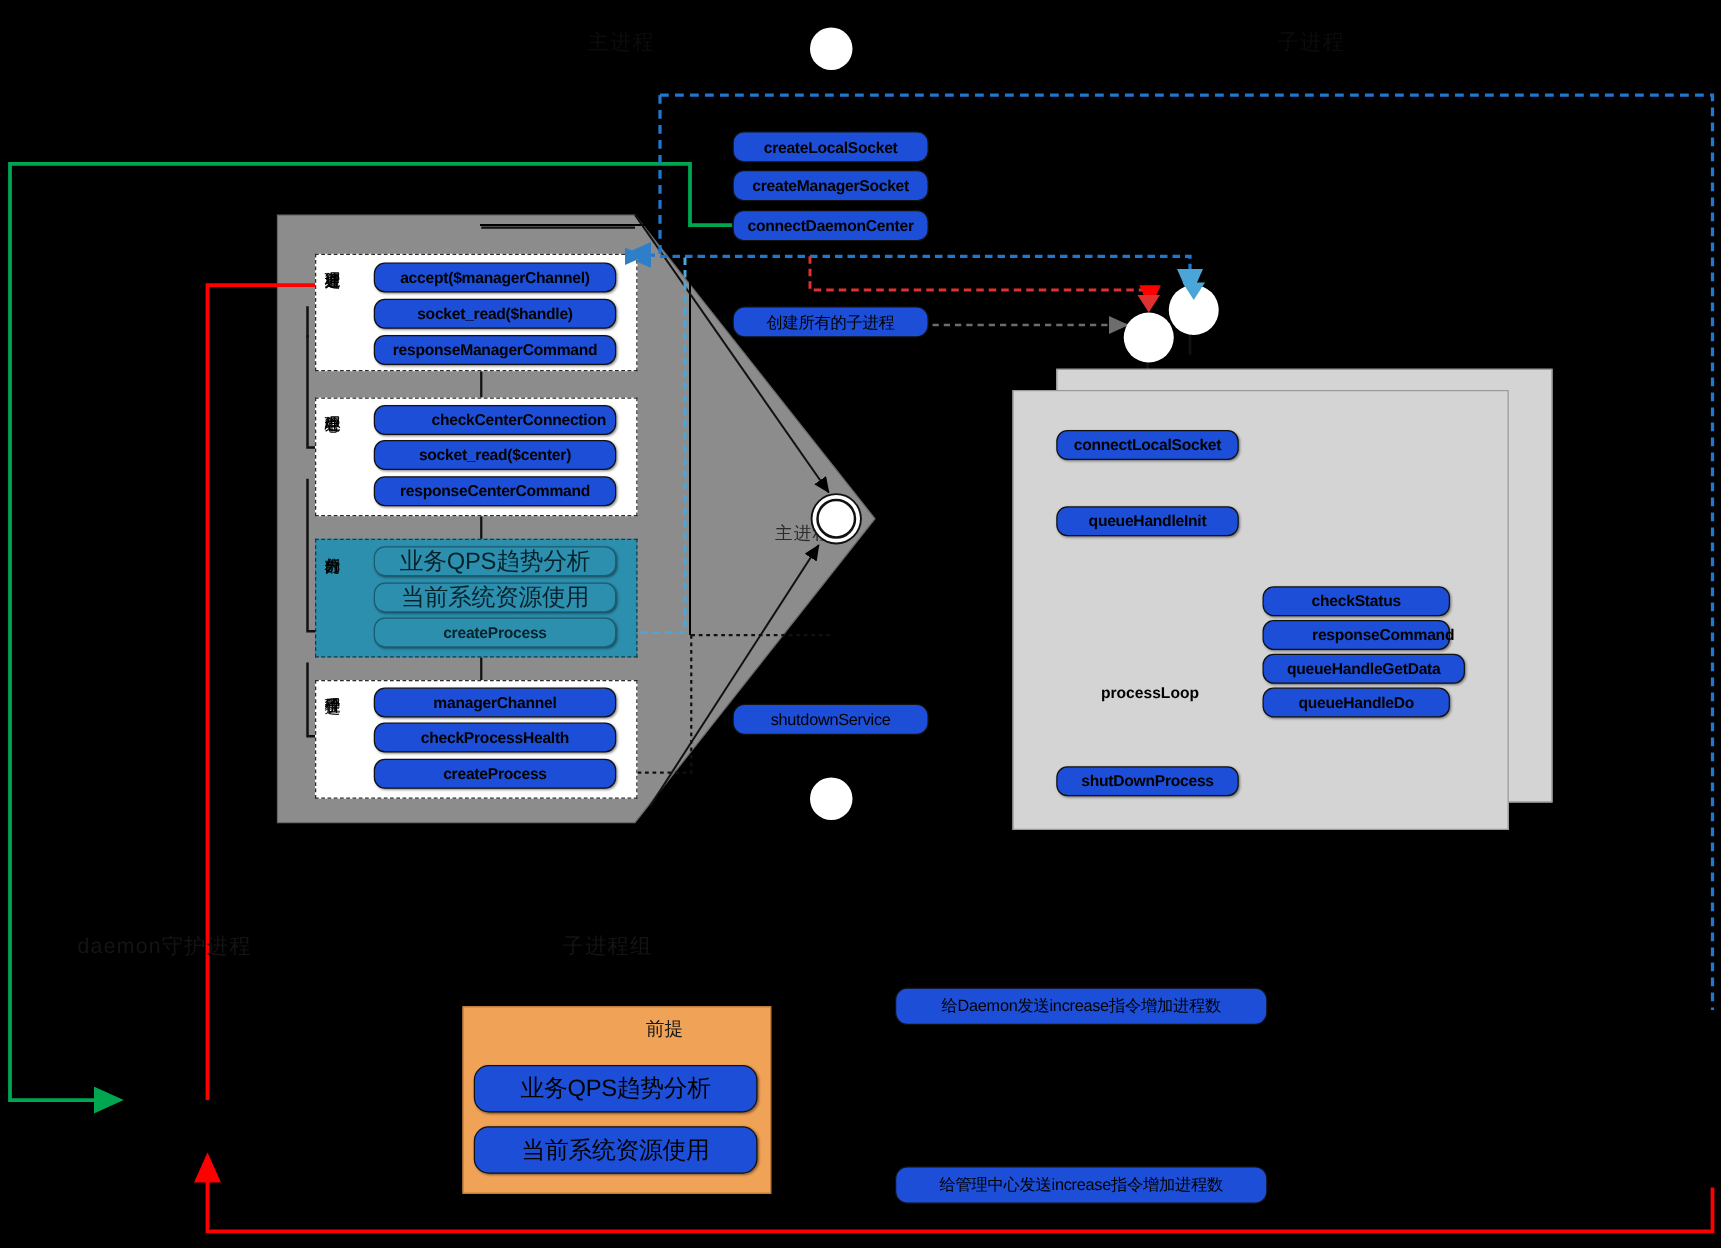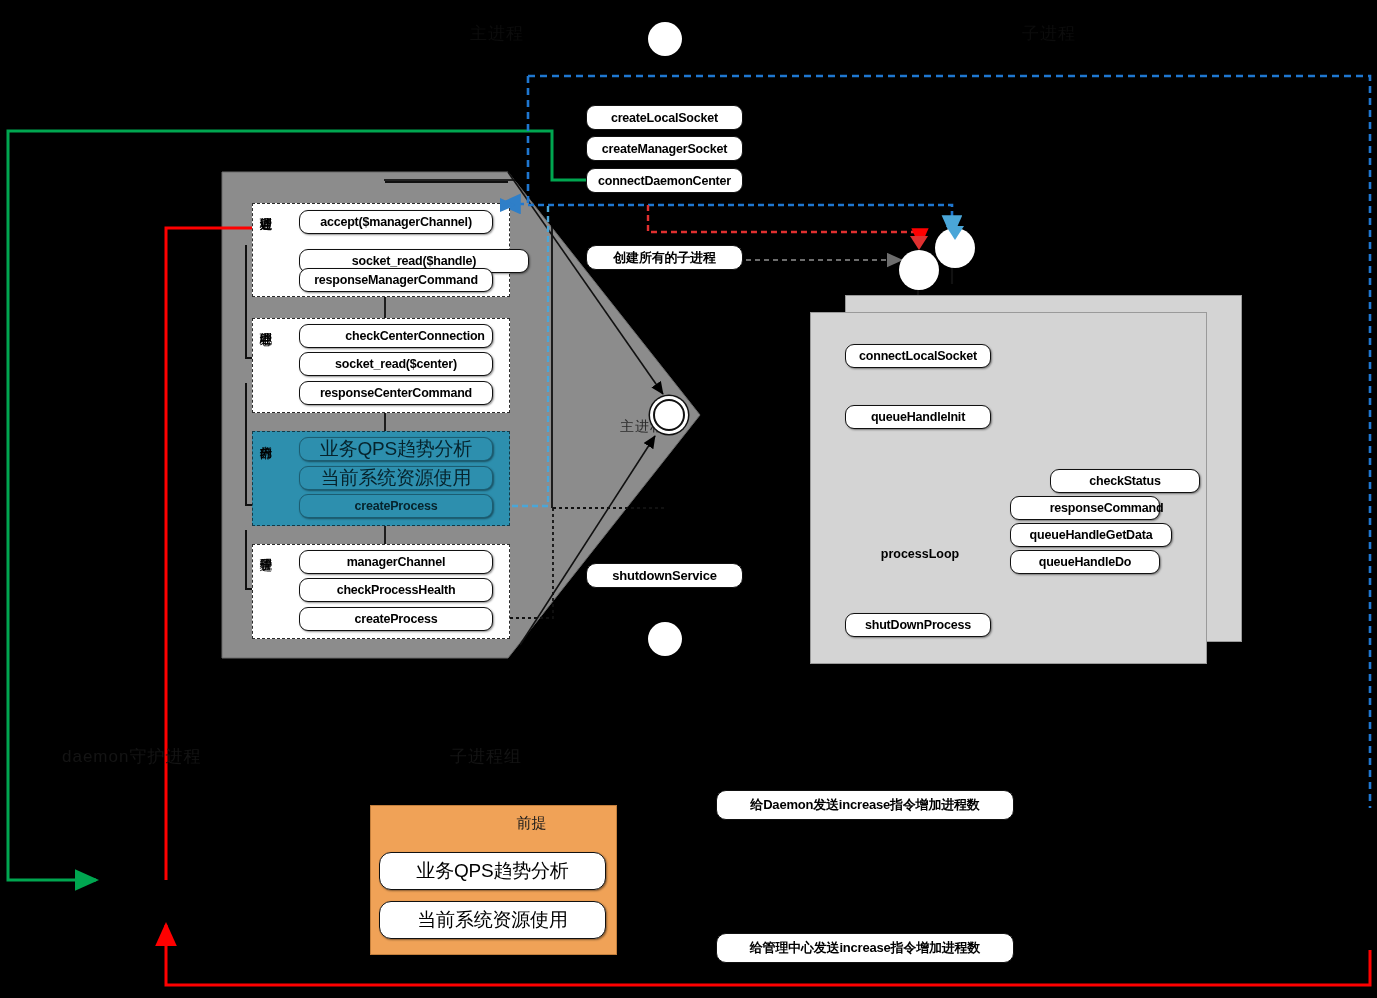--- a/index.html
+++ b/index.html
@@ -6,28 +6,28 @@
   body{width:1377px;height:998px;position:relative;overflow:hidden;
        font-family:"Liberation Sans","DejaVu Sans",sans-serif;}
   #stage{position:absolute;left:0;top:0;width:1377px;height:998px;}
   svg.layer{position:absolute;left:0;top:0;width:1377px;height:998px;overflow:visible;}
   #svg-back{z-index:1}
   #svg-front{z-index:30;pointer-events:none}
 
   .node{position:absolute;box-sizing:border-box;z-index:20;}
 
   
-  .pill{background:#ffffff;border:1.4px solid #111;border-radius:9px;
+  .pill{background:#1d4ed8;border:1.4px solid #111;border-radius:9px;
         color:#000;font-weight:bold;font-size:12.5px;
         display:flex;align-items:center;justify-content:center;
         text-align:center;box-shadow:1px 1px 2px rgba(0,0,0,.45);
         letter-spacing:-0.2px;}
   .pill.cn{font-weight:normal;font-size:19px;}
   .pill.teal{background:#2d8fae;border-color:#1b5d72;color:#06232c;}
-  .pill.note{font-weight:bold;font-size:13px;border-radius:10px;}
+  .pill.note{font-weight:normal;font-size:13px;border-radius:10px;}
 
   
   .grp{position:absolute;border:1.6px dashed #2b2b2b;background:#ffffff;z-index:12;}
   .grp.teal{background:#2d8fae;border-color:#123b49;}
   .grp-label{position:absolute;left:3px;top:4px;width:16px;
              font-size:12.5px;line-height:13.5px;color:#000;
              writing-mode:vertical-rl;text-orientation:upright;
              letter-spacing:0px;}
 
   
@@ -160,21 +160,21 @@
   <div class="dimlabel" style="left:470px;top:22px;">主进程</div>
   <div class="dimlabel" style="left:1022px;top:22px;">子进程</div>
   <div class="dimlabel g" style="left:62px;top:745px;">daemon守护进程</div>
   <div class="dimlabel g" style="left:450px;top:745px;">子进程组</div>
   <div class="dimlabel onpanel" style="left:620px;top:418px;">主进程</div>
 
   <div class="grp" style="left:252px;top:203px;width:256px;height:92px;">
     <div class="grp-label">管理通道处理</div>
   </div>
   <div class="node pill" style="left:299px;top:210px;width:194px;height:24px;">accept($managerChannel)</div>
-  <div class="node pill" style="left:299px;top:249px;width:230px;height:24px;">socket_read($handle)</div>
+  <div class="node pill" style="left:299px;top:239px;width:194px;height:24px;">socket_read($handle)</div>
   <div class="node pill" style="left:299px;top:268px;width:194px;height:24px;">responseManagerCommand</div>
 
   <div class="grp" style="left:252px;top:318px;width:256px;height:93px;">
     <div class="grp-label">管理中心处理</div>
   </div>
   <div class="node pill" style="left:299px;top:324px;width:194px;height:24px;padding-left:38px;">checkCenterConnection</div>
   <div class="node pill" style="left:299px;top:352px;width:194px;height:24px;">socket_read($center)</div>
   <div class="node pill" style="left:299px;top:381px;width:194px;height:24px;">responseCenterCommand</div>
 
   <div class="grp teal" style="left:252px;top:431px;width:256px;height:93px;">
@@ -206,21 +206,21 @@
   <div class="circ" style="left:935px;top:228px;width:40px;height:40px;"></div>
   <div class="circ ring" style="left:653px;top:399px;width:28px;height:28px;"></div>
 
   <div class="childpanel" style="left:845px;top:295px;width:395px;height:345px;"></div>
   <div class="childpanel" style="left:810px;top:312px;width:395px;height:350px;"></div>
 
   <div class="node pill" style="left:845px;top:344px;width:146px;height:24px;">connectLocalSocket</div>
   <div class="node pill" style="left:845px;top:405px;width:146px;height:24px;">queueHandleInit</div>
   <div class="node pill" style="left:845px;top:613px;width:146px;height:24px;">shutDownProcess</div>
 
-  <div class="node pill" style="left:1050px;top:469px;width:150px;height:24px;">checkStatus</div>
+  <div class="node pill" style="left:1010px;top:469px;width:150px;height:24px;">checkStatus</div>
   <div class="node pill" style="left:1010px;top:496px;width:150px;height:24px;padding-left:43px;">responseCommand</div>
   <div class="node pill" style="left:1010px;top:523px;width:162px;height:24px;">queueHandleGetData</div>
   <div class="node pill" style="left:1010px;top:550px;width:150px;height:24px;">queueHandleDo</div>
 
   <div class="node" style="left:872px;top:545px;width:96px;height:18px;font-size:12.5px;
        font-weight:bold;color:#000;display:flex;align-items:center;justify-content:center;">processLoop</div>
 
 
   <div id="premise">
     <div class="ptitle">前提</div>

